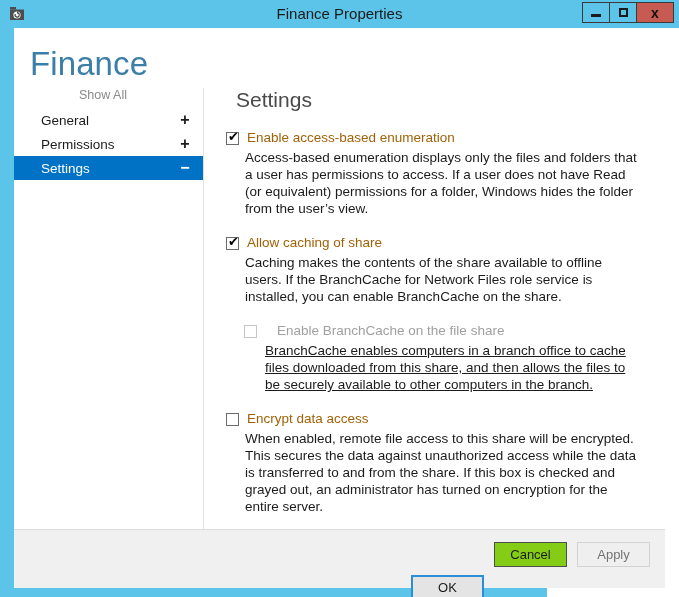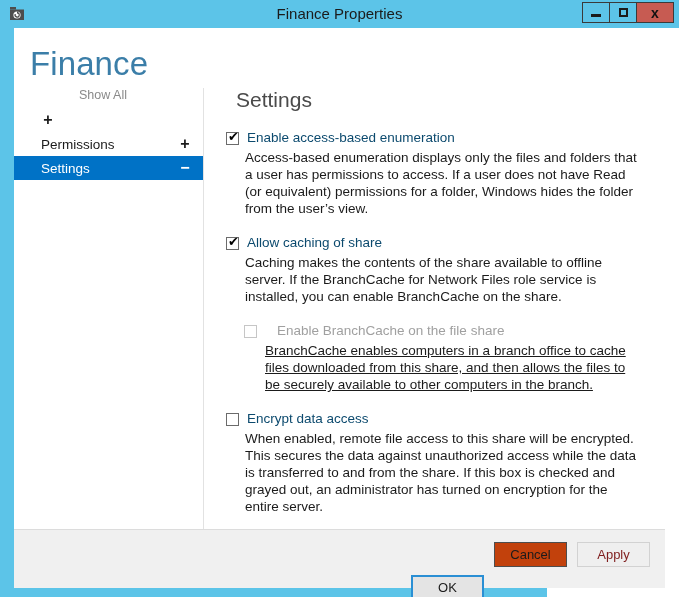--- a/index.html
+++ b/index.html
@@ -211,21 +211,21 @@
     height: 11px;
     color: #000000;
     font-size: 13px;
     line-height: 13px;
     font-family: "DejaVu Sans", sans-serif;
   }
 
   .cb-label {
     margin-left: 8px;
     font-size: 13.5px;
-    color: #0c4a6e;
+    color: #a16207;
     line-height: 16px;
     font-family: "Liberation Sans", sans-serif;
   }
   .cb-label.disabled { color: #a0a0a0; }
 
   .desc {
     margin: 3px 0 0 19px;
     font-size: 13.5px;
     color: #1b1b1b;
     line-height: 17px;
@@ -252,39 +252,39 @@
     right: 15px;
     top: 12px;
     display: flex;
     gap: 10px;
   }
   .btn {
     width: 73px;
     height: 25px;
     font-size: 13px;
     color: #1b1b1b;
-    background: #c2410c;
+    background: #84cc16;
     border: 1px solid #8e8e8e;
     box-sizing: border-box;
     display: flex;
     align-items: center;
     justify-content: center;
     cursor: default;
     font-family: "Liberation Sans", sans-serif;
   }
   .btn.default {
     border: 2px solid #2a8fd4;
     background: #e4e4e4;
     margin-top: 33px;
   }
   .btn.cancel {
     border: 1px solid #4d4d4d;
   }
   .btn.disabled {
-    color: #7f1d1d;
+    color: #737373;
     background: #efefef;
     border: 1px solid #d2d2d2;
   }
 </style>
 </head>
 <body>
 
 <div class="window">
 
   <div class="titlebar">
@@ -312,20 +312,21 @@
   </div>
 
   <div class="client">
 
     <div class="page-title">Finance</div>
 
     <div class="nav">
       <div class="nav-showall">Show All</div>
 
       <div class="nav-item">
+        <span class="label">General</span>
         <span class="sign">+</span>
       </div>
 
       <div class="nav-item">
         <span class="label">Permissions</span>
         <span class="sign">+</span>
       </div>
 
       <div class="nav-item selected">
         <span class="label">Settings</span>
@@ -350,21 +351,21 @@
 
       <div class="spacer-sm"></div>
 
       <div class="opt">
         <div class="opt-row">
           <span class="cb">
             <span class="tick">✔</span>
           </span>
           <span class="cb-label">Allow caching of share</span>
         </div>
-        <div class="desc">Caching makes the contents of the share available to offline server. If the BranchCache for Network Files role service is installed, you can enable BranchCache on the share.</div>
+        <div class="desc">Caching makes the contents of the share available to offline users. If the BranchCache for Network Files role service is installed, you can enable BranchCache on the share.</div>
       </div>
 
       <div class="spacer-sm"></div>
 
       <div class="opt">
         <div class="opt-row indent">
           <span class="cb disabled"></span>
           <span class="cb-label disabled">Enable BranchCache on the file share</span>
         </div>
         <div class="desc indent2">BranchCache enables computers in a branch office to cache files downloaded from this share, and then allows the files to be securely available to other computers in the branch.</div>

